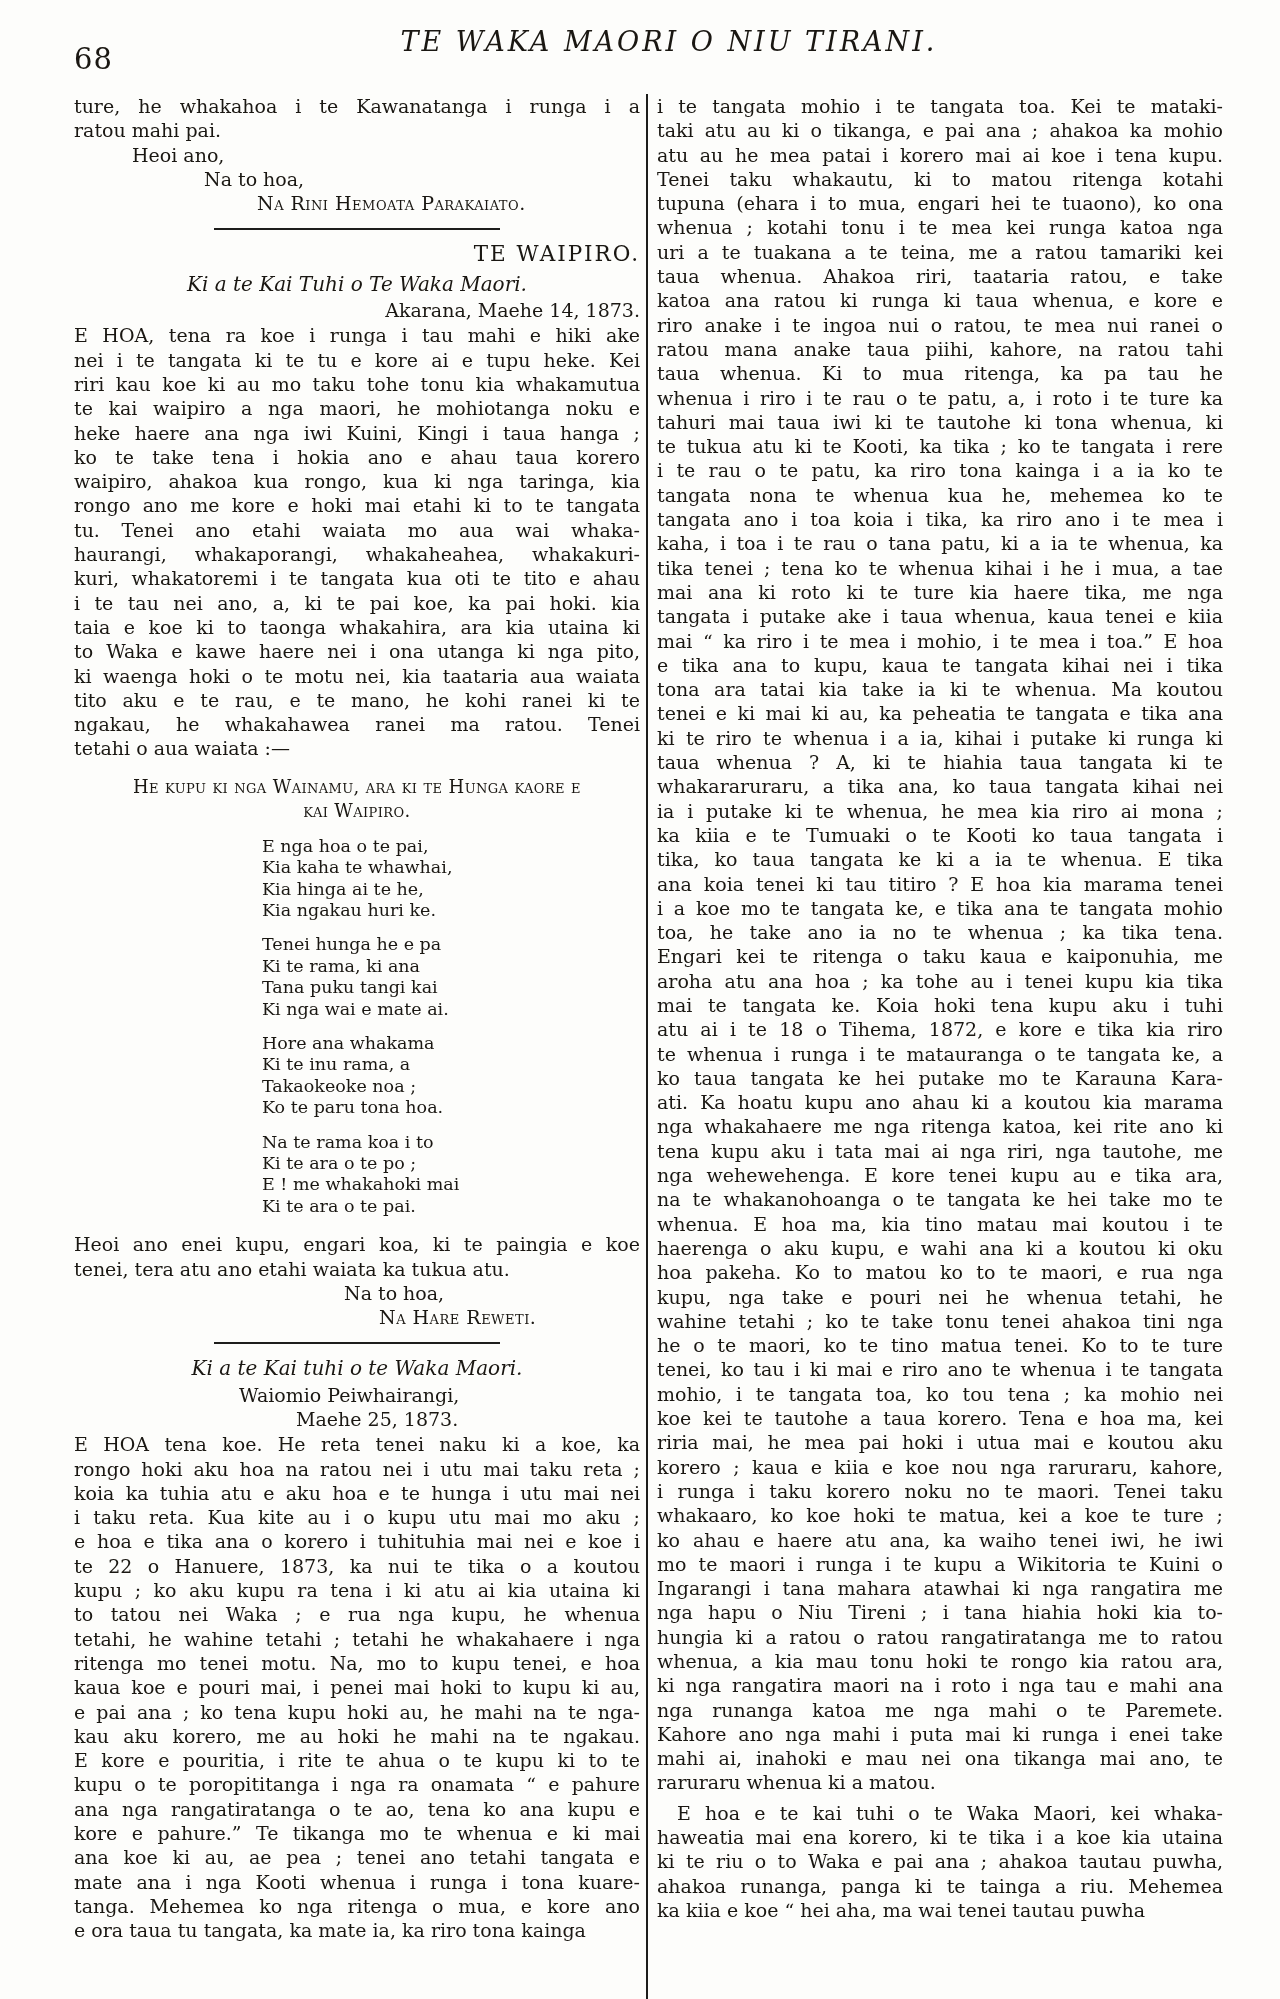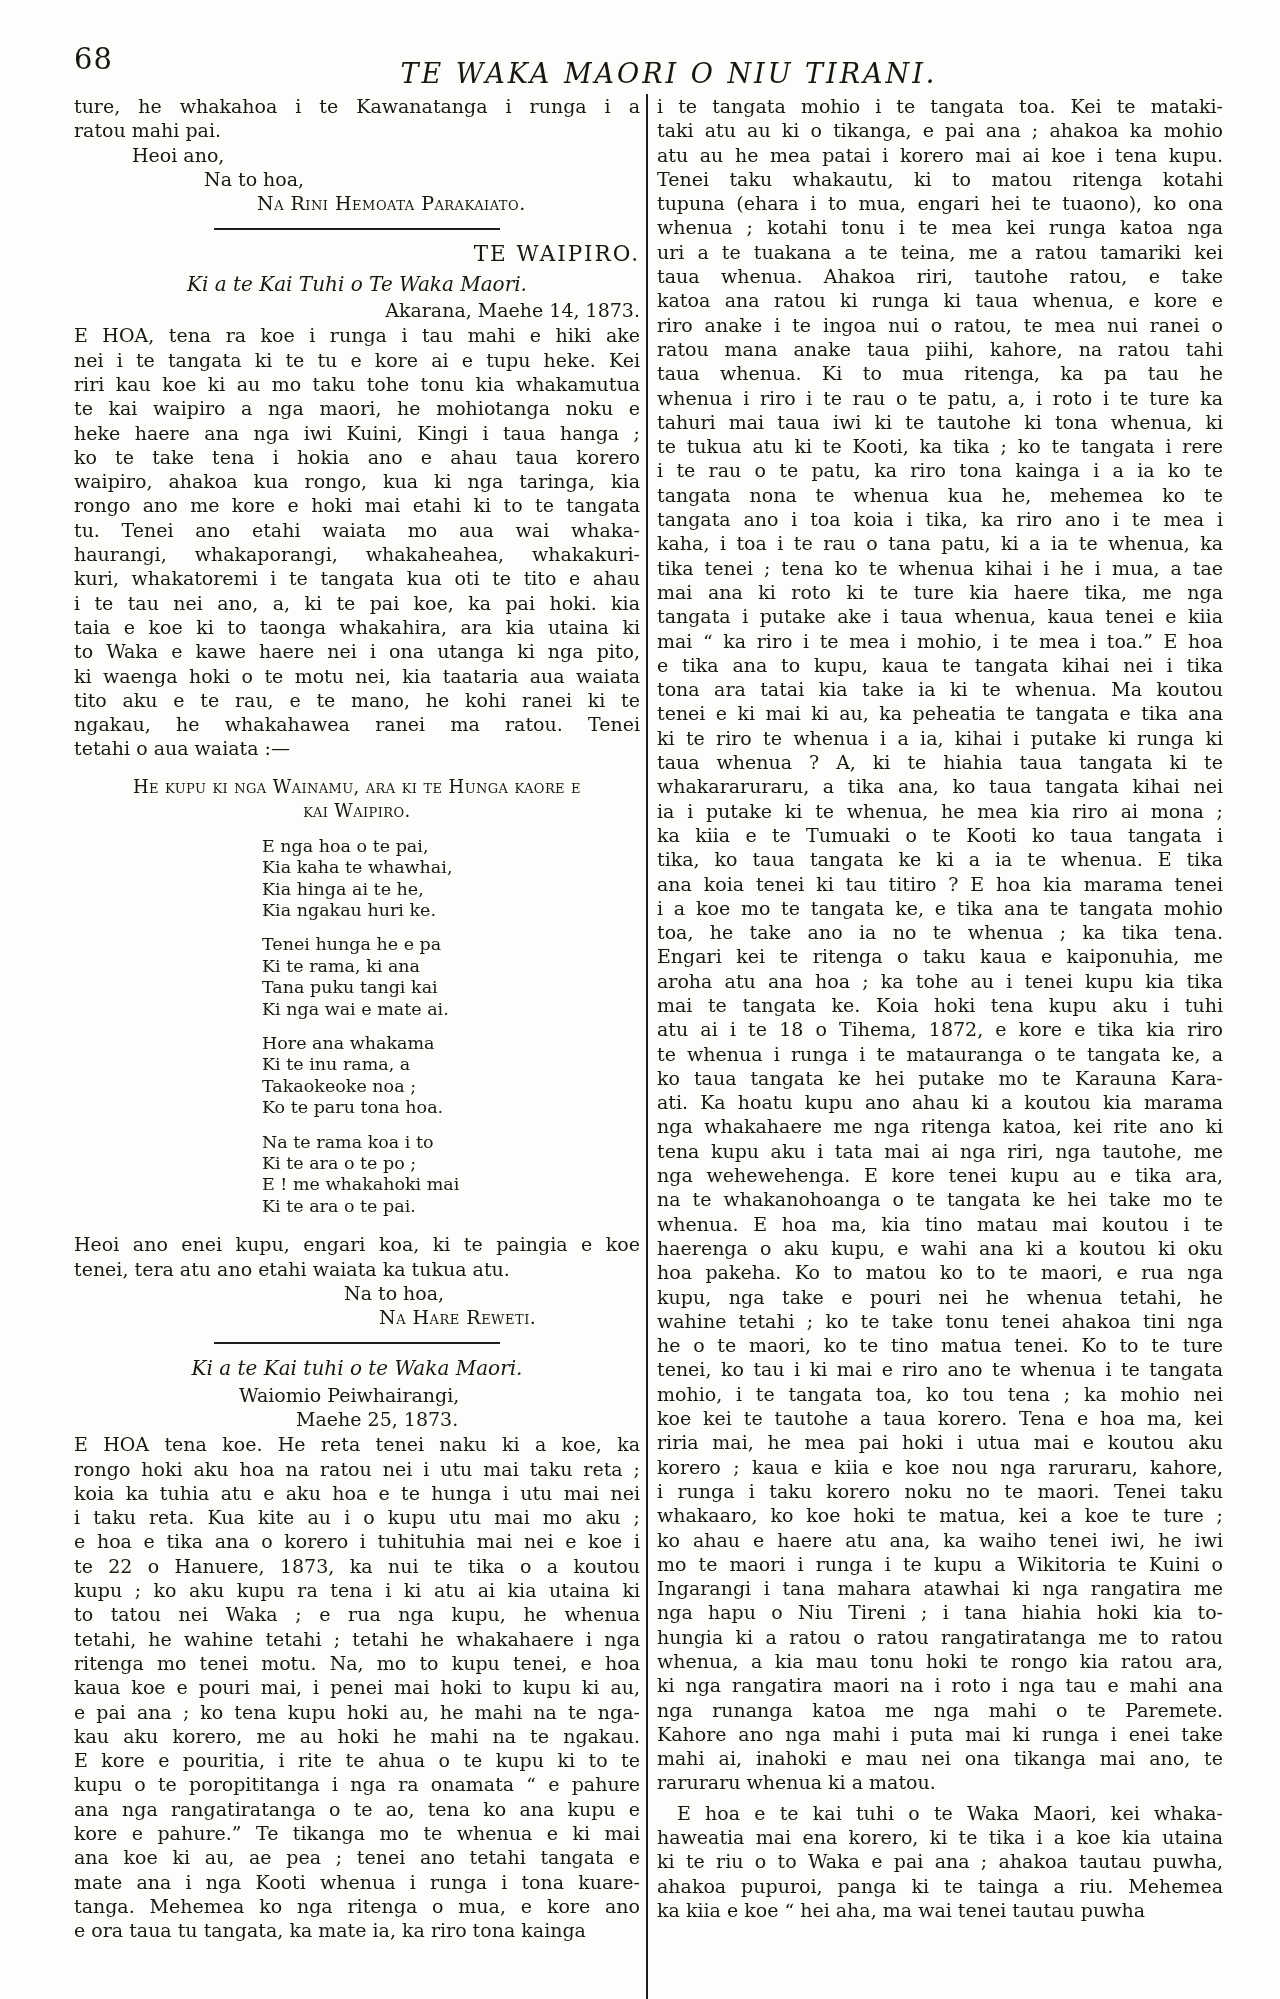--- a/index.html
+++ b/index.html
@@ -5,21 +5,21 @@
   * { box-sizing: border-box; }
   html,body { margin:0; padding:0; background:#e9e9e6; }
   .page {
     width:1280px; height:1999px;
     background:#fdfdfb;
     color:#1a1712;
     font-family:"DejaVu Serif","Liberation Serif",serif;
     position:relative; overflow:hidden;
     margin:0 auto;
   }
-  .pg-header { position:relative; height:94px; padding-top:58px; }
+  .pg-header { position:relative; height:94px; padding-top:26px; }
   .pageno { position:absolute; left:74px; top:42px; font-size:29px; letter-spacing:1px; }
   .masthead {
     margin:0; font-weight:normal;
     text-align:center; font-size:27px; letter-spacing:3px;
     padding-left:58px;
     font-style:italic;
   }
   .cols { display:flex; align-items:stretch; height:1905px; }
   .col { font-size:19px; line-height:24.3px; }
   .col-left  { margin-left:74px; width:566px; }
@@ -170,21 +170,21 @@
 
     <div class="col col-right">
       <div class="justified">
           <div class="tline">i te tangata mohio i te tangata toa. Kei te mataki-</div>
           <div class="tline">taki atu au ki o tikanga, e pai ana ; ahakoa ka mohio</div>
           <div class="tline">atu au he mea patai i korero mai ai koe i tena kupu.</div>
           <div class="tline">Tenei taku whakautu, ki to matou ritenga kotahi</div>
           <div class="tline">tupuna (ehara i to mua, engari hei te tuaono), ko ona</div>
           <div class="tline">whenua ; kotahi tonu i te mea kei runga katoa nga</div>
           <div class="tline">uri a te tuakana a te teina, me a ratou tamariki kei</div>
-          <div class="tline">taua whenua. Ahakoa riri, tautohe ratou, e take</div>
+          <div class="tline">taua whenua. Ahakoa riri, taataria ratou, e take</div>
           <div class="tline">katoa ana ratou ki runga ki taua whenua, e kore e</div>
           <div class="tline">riro anake i te ingoa nui o ratou, te mea nui ranei o</div>
           <div class="tline">ratou mana anake taua piihi, kahore, na ratou tahi</div>
           <div class="tline">taua whenua. Ki to mua ritenga, ka pa tau he</div>
           <div class="tline">whenua i riro i te rau o te patu, a, i roto i te ture ka</div>
           <div class="tline">tahuri mai taua iwi ki te tautohe ki tona whenua, ki</div>
           <div class="tline">te tukua atu ki te Kooti, ka tika ; ko te tangata i rere</div>
           <div class="tline">i te rau o te patu, ka riro tona kainga i a ia ko te</div>
           <div class="tline">tangata nona te whenua kua he, mehemea ko te</div>
           <div class="tline">tangata ano i toa koia i tika, ka riro ano i te mea i</div>
@@ -238,19 +238,19 @@
           <div class="tline">ki nga rangatira maori na i roto i nga tau e mahi ana</div>
           <div class="tline">nga runanga katoa me nga mahi o te Paremete.</div>
           <div class="tline">Kahore ano nga mahi i puta mai ki runga i enei take</div>
           <div class="tline">mahi ai, inahoki e mau nei ona tikanga mai ano, te</div>
           <div class="tline tlast">raruraru whenua ki a matou.</div>
         </div>
       <div class="justified indent-first mt6">
           <div class="tline">E hoa e te kai tuhi o te Waka Maori, kei whaka-</div>
           <div class="tline">haweatia mai ena korero, ki te tika i a koe kia utaina</div>
           <div class="tline">ki te riu o to Waka e pai ana ; ahakoa tautau puwha,</div>
-          <div class="tline">ahakoa pupuroi, panga ki te tainga a riu. Mehemea</div>
+          <div class="tline">ahakoa runanga, panga ki te tainga a riu. Mehemea</div>
           <div class="tline tlast">ka kiia e koe “ hei aha, ma wai tenei tautau puwha</div>
         </div>
     </div>
 
   </div>
 </div>
 
 </body></html>

